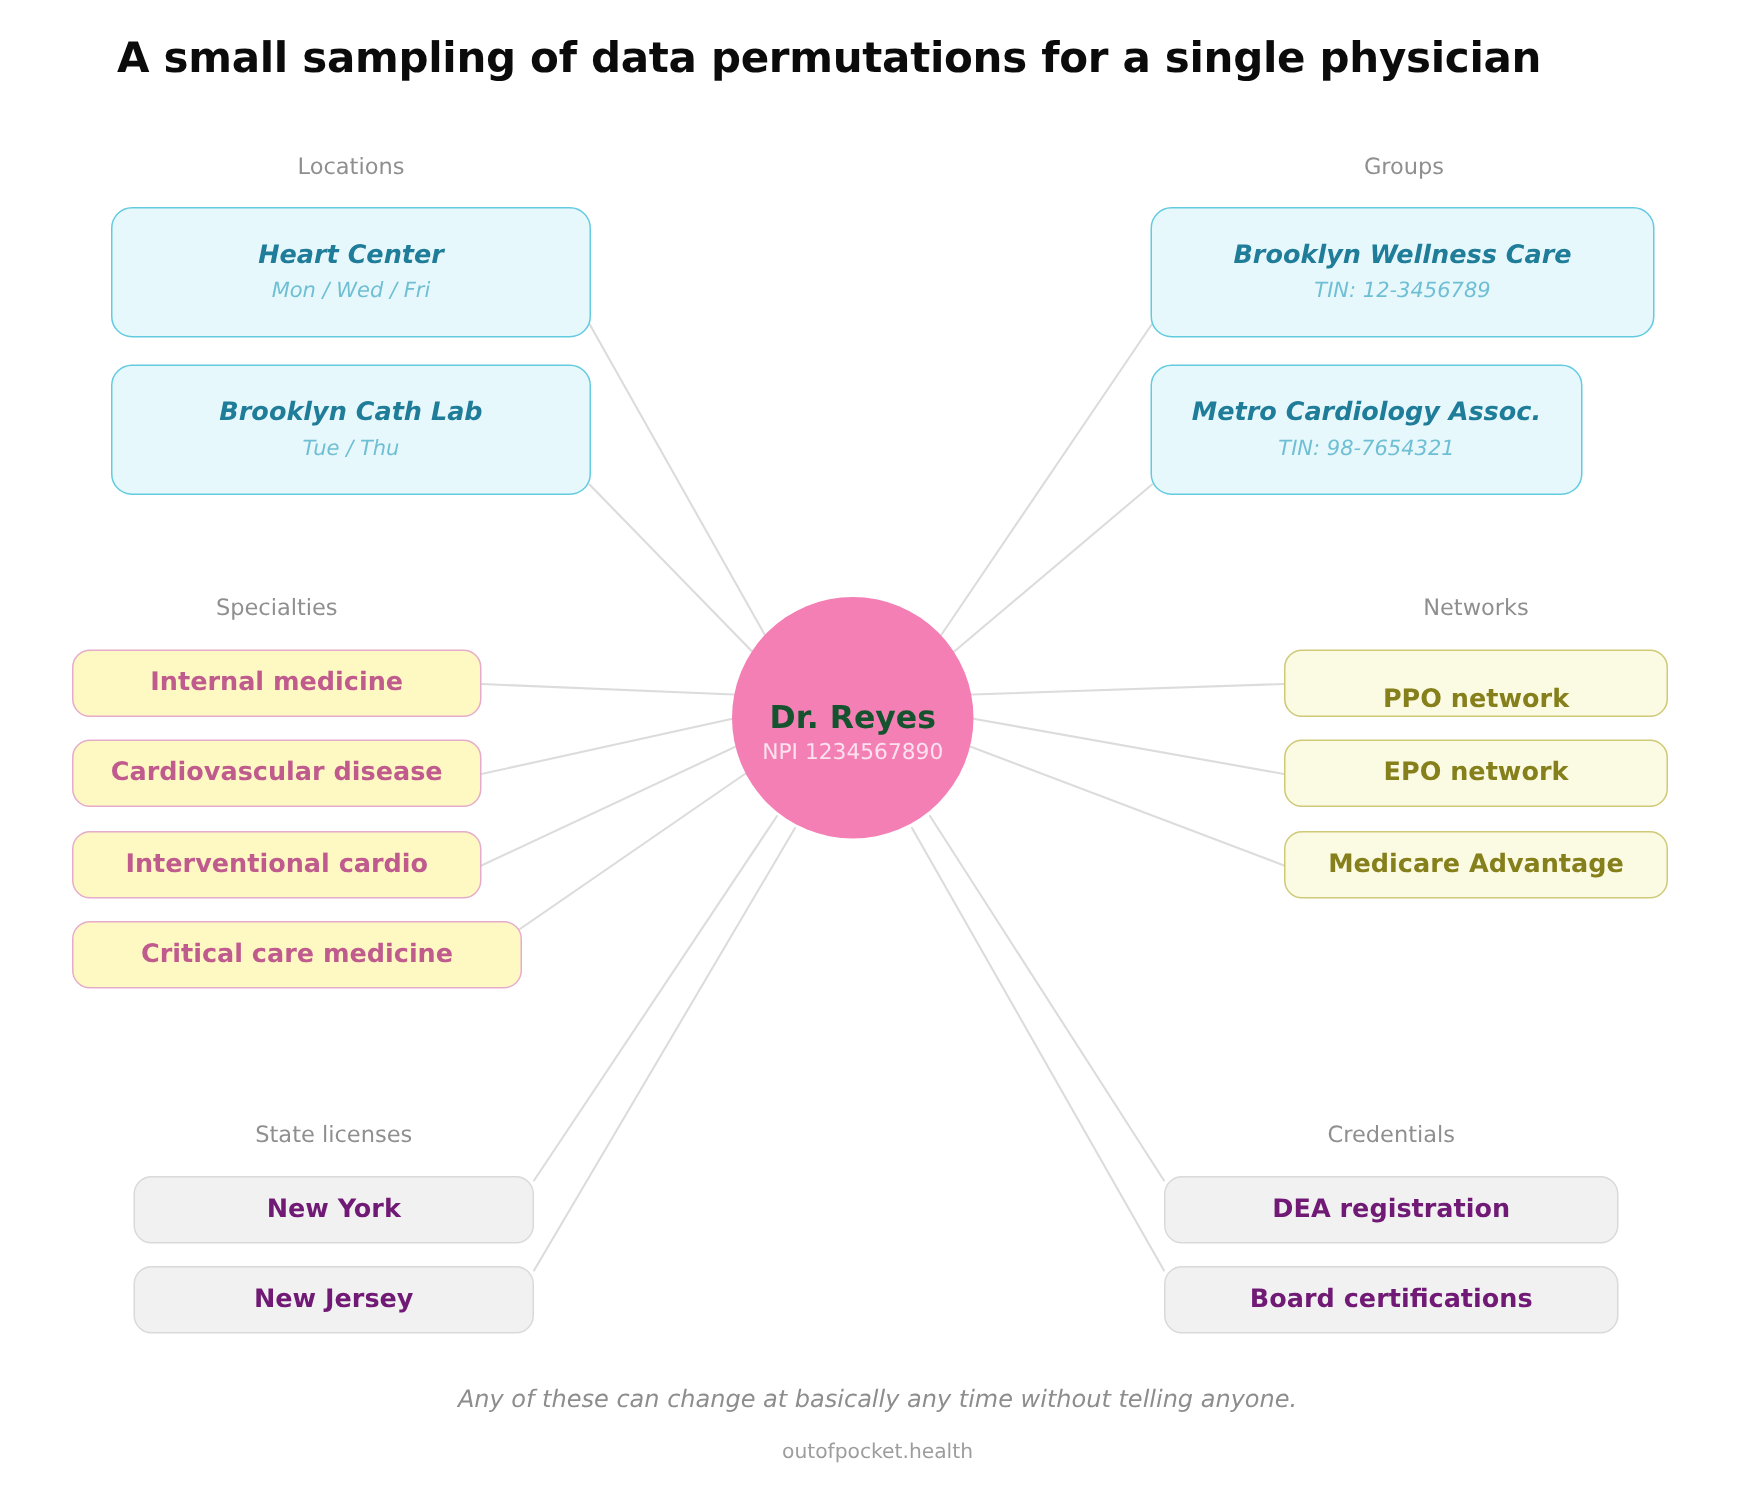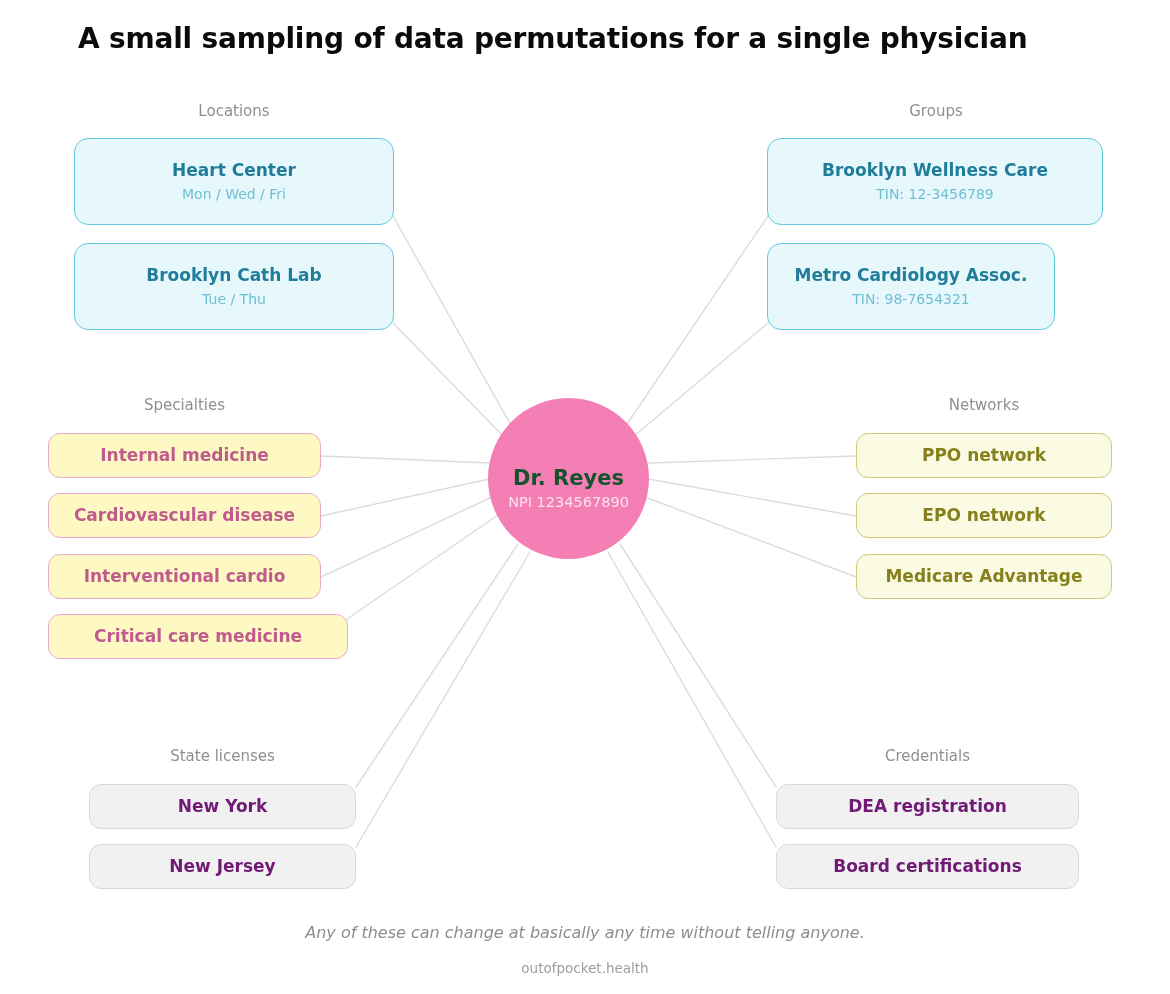--- a/index.html
+++ b/index.html
@@ -31,21 +31,21 @@
   .node{
     position:absolute;box-sizing:border-box;
     border-radius:10px;border:1.3px solid #ccc;background:#f2f2f2;
     display:flex;flex-direction:column;align-items:center;justify-content:center;
     text-align:center;
   }
   .node .n-title{font-size:17px;font-weight:bold;line-height:1.15;}
   .node .n-sub{font-size:14px;font-weight:400;line-height:1.15;margin-top:5px;}
 
   
-  .node.blue{background:#e7f8fc;border-color:#63cbe0;border-radius:14px;}
+  .node.blue{background:#e7f8fc;border-color:#63cbe0;border-radius:14px;font-style:italic;}
   .node.blue .n-title{color:#1f7d99;}
   .node.blue .n-sub{color:#6fbfd4;}
 
   
   .node.pink{background:#fef9c3;border-color:#e6accb;border-radius:12px;}
   .node.pink .n-title{color:#c05b8e;}
 
   
   .node.yellow{background:#fbfae2;border-color:#cfc978;border-radius:12px;}
   .node.yellow .n-title{color:#85801c;}
@@ -138,21 +138,21 @@
   <div class="node pink" style="left:48px;top:493px;width:273px;height:45px;">
     <div class="n-title">Cardiovascular disease</div>
   </div>
   <div class="node pink" style="left:48px;top:554px;width:273px;height:45px;">
     <div class="n-title">Interventional cardio</div>
   </div>
   <div class="node pink" style="left:48px;top:614px;width:300px;height:45px;">
     <div class="n-title">Critical care medicine</div>
   </div>
 
-  <div class="node yellow" style="left:856px;top:433px;width:256px;height:45px;">
+  <div class="node yellow" style="left:856px;top:433px;width:256px;height:45px;justify-content:flex-end;">
     <div class="n-title">PPO network</div>
   </div>
   <div class="node yellow" style="left:856px;top:493px;width:256px;height:45px;">
     <div class="n-title">EPO network</div>
   </div>
   <div class="node yellow" style="left:856px;top:554px;width:256px;height:45px;">
     <div class="n-title">Medicare Advantage</div>
   </div>
 
   <div class="node gray" style="left:89px;top:784px;width:267px;height:45px;">

